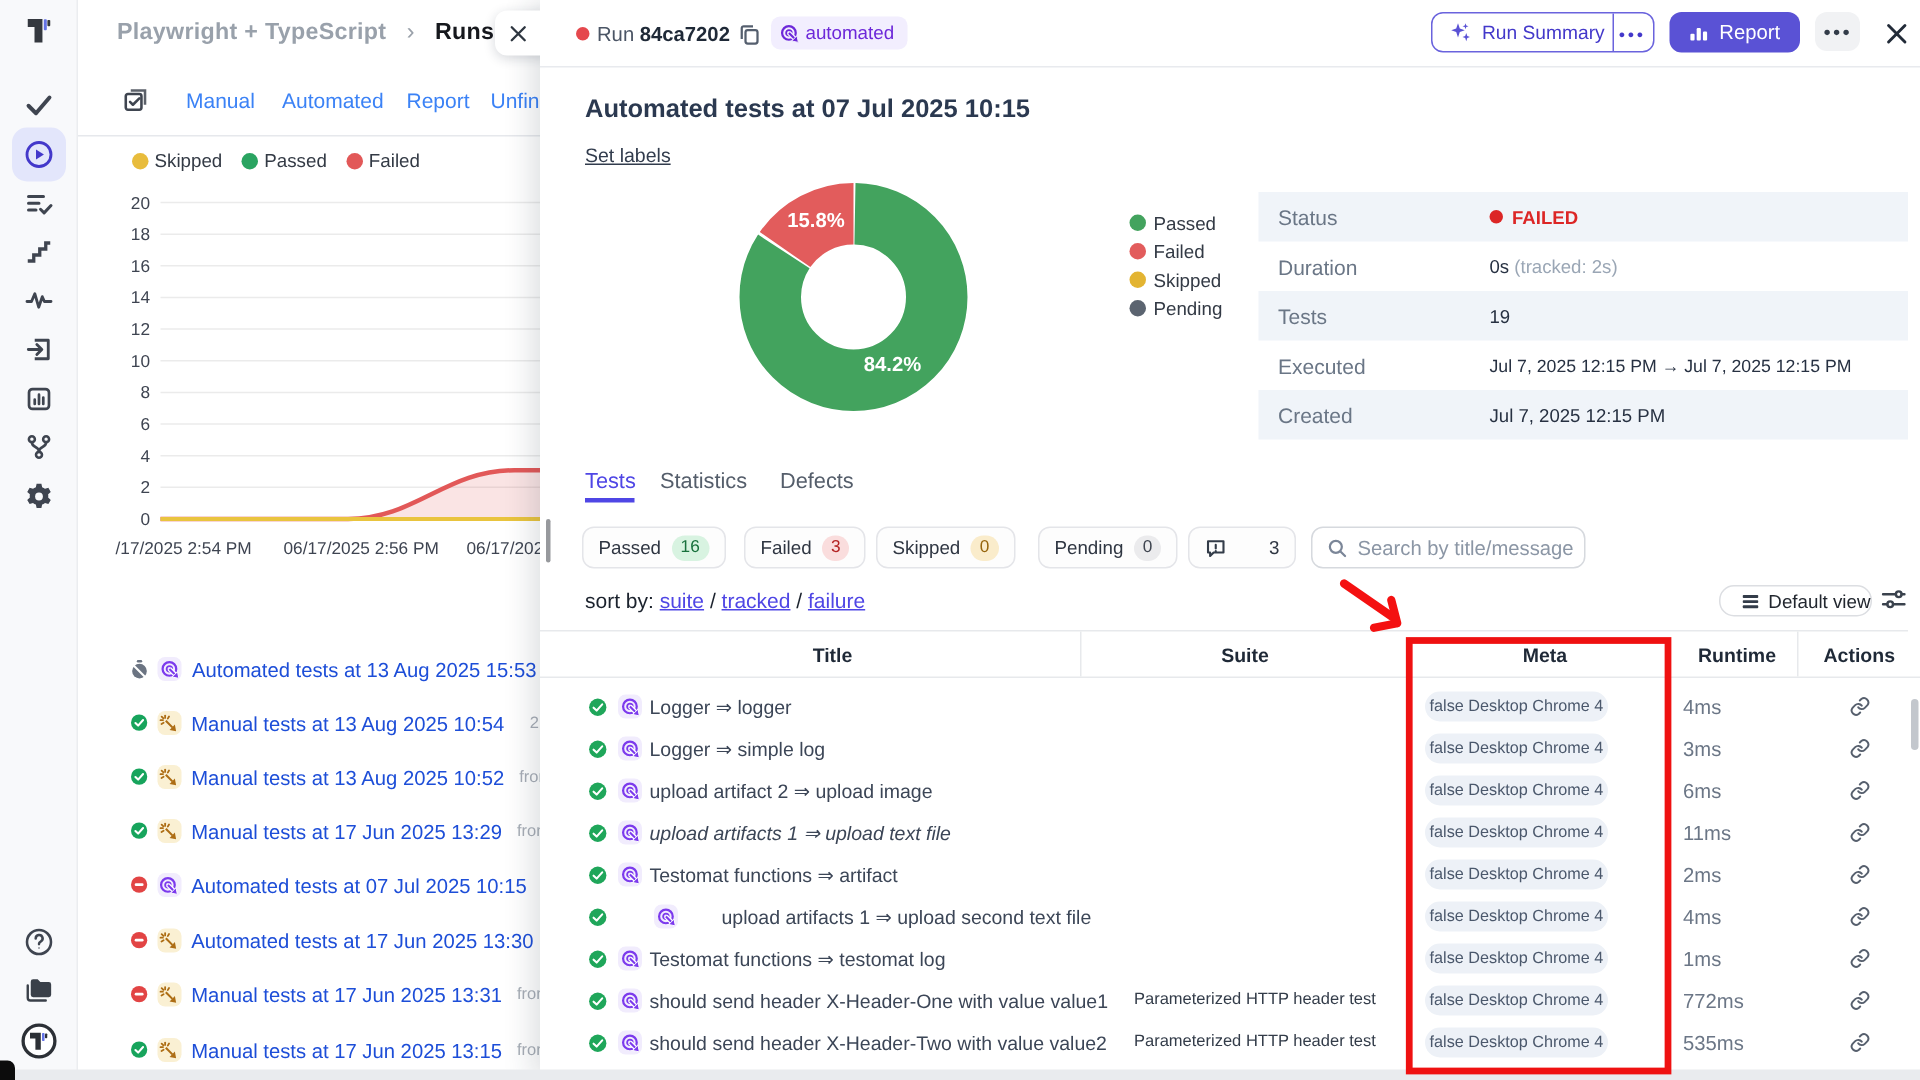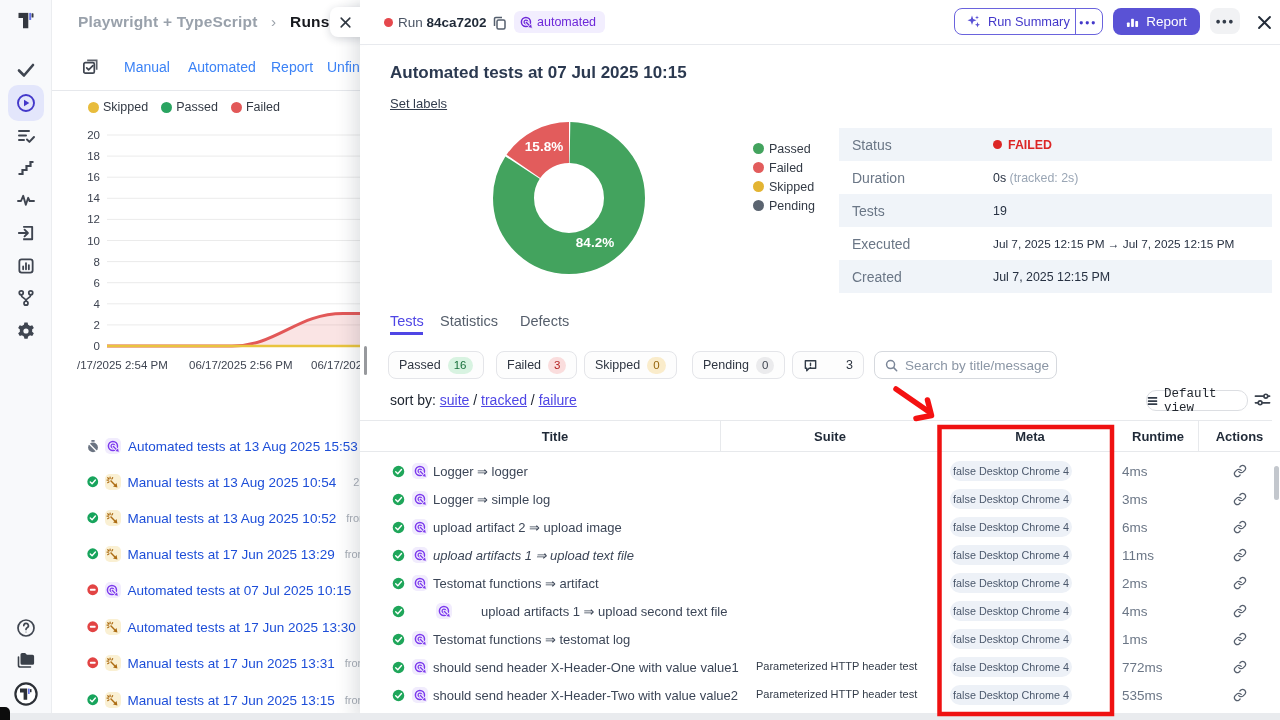--- a/index.html
+++ b/index.html
@@ -473,21 +473,21 @@
   </div>
   <div class="abs" style="left:514px; top:351px; width:183px; height:28px; border:1px solid #d6d9de; border-radius:8px; display:flex; align-items:center; overflow:hidden;">
     <svg style="margin-left:10px; flex:0 0 13px;" width="13" height="13" viewBox="0 0 14 14" fill="none" stroke="#7b8698" stroke-width="1.6">
         <circle cx="6" cy="6" r="4.3"></circle>
         <path d="M9.3 9.3 L12.6 12.6" stroke-linecap="round"></path>
       </svg>
     <span style="margin-left:7px; font-size:13.5px; color:#8b96a5; white-space:nowrap;">Search by title/message</span>
   </div>
 
   <div class="abs" style="left:30px; top:392px; font-size:14px; color:#1b222d;">sort by: <span style="color:#4f46e5; text-decoration:underline;">suite</span> / <span style="color:#4f46e5; text-decoration:underline;">tracked</span> / <span style="color:#4f46e5; text-decoration:underline;">failure</span></div>
-  <div class="abs" style="left:786px; top:390px; width:102px; height:21px; border:1px solid #dcdee2; border-radius:10px; display:flex; align-items:center; justify-content:flex-end;font-family:Liberation Mono, monospace;">
+  <div class="abs" style="left:786px; top:390px; width:102px; height:21px; border:1px solid #dcdee2; border-radius:10px; display:flex; align-items:center; justify-content:flex-end;">
     <svg width="12" height="12" viewBox="0 0 14 14" fill="#333c49" style="margin-right:6px;">
         <rect x="1" y="2" width="12" height="2.2" rx="0.6"></rect>
         <rect x="1" y="6" width="12" height="2.2" rx="0.6"></rect>
         <rect x="1" y="10" width="12" height="2.2" rx="0.6"></rect>
       </svg>
     <span style="font-size:12.5px; color:#22272f;">Default view</span>
   </div>
   <svg class="abs" style="left:893px; top:390px;" width="19" height="19" viewBox="0 0 20 20" fill="none" stroke="#3a424d" stroke-width="1.7" stroke-linecap="round">
       <path d="M2.5 6.5 h9 M15.5 6.5 h2 M2.5 13.5 h3 M9.5 13.5 h8"></path>
       <circle cx="13.5" cy="6.5" r="2"></circle>

